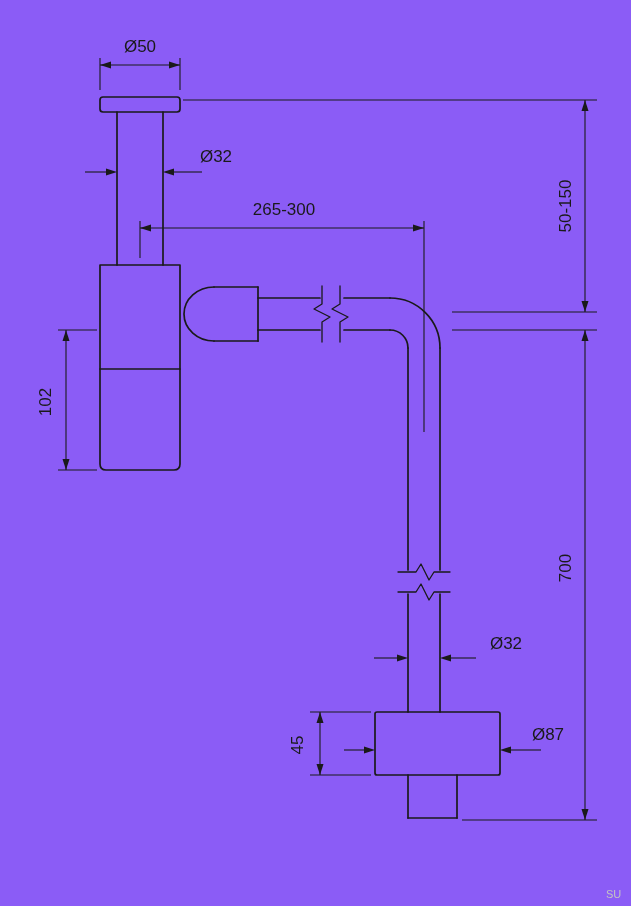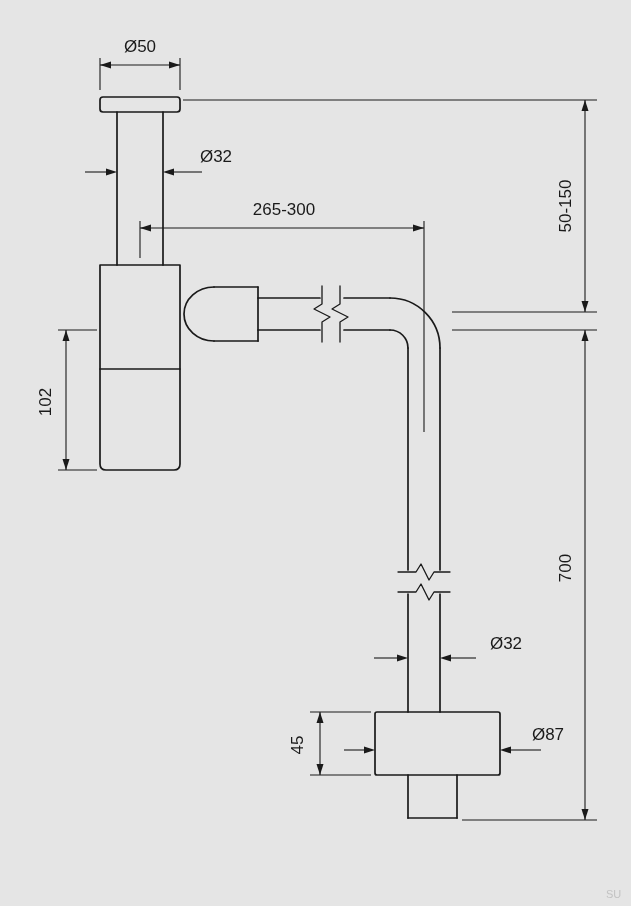--- a/index.html
+++ b/index.html
@@ -1,16 +1,16 @@
 <!DOCTYPE html>
 <html><head>
 <meta charset="utf-8">
 <style>
   html,body{margin:0;padding:0;background:#ffffff;}
-  .canvas{position:relative;width:631px;height:906px;background:#e5e5e5;overflow:hidden;
+  .canvas{position:relative;width:631px;height:906px;background:#8b5cf6;overflow:hidden;
           font-family:"Liberation Sans", sans-serif;}
   svg{position:absolute;left:0;top:0;}
   .obj{fill:none;stroke:#1a1a1a;stroke-width:1.7;stroke-linecap:round;stroke-linejoin:round;}
   .dim{fill:none;stroke:#1a1a1a;stroke-width:1.1;stroke-linecap:butt;}
   .arr{fill:#1a1a1a;stroke:none;}
   .lbl{fill:#1a1a1a;font-size:17px;font-family:"Liberation Sans", sans-serif;}
   .wm{fill:#c3c3c3;font-size:11px;font-family:"Liberation Sans", sans-serif;}
 </style>
 </head>
 <body>

